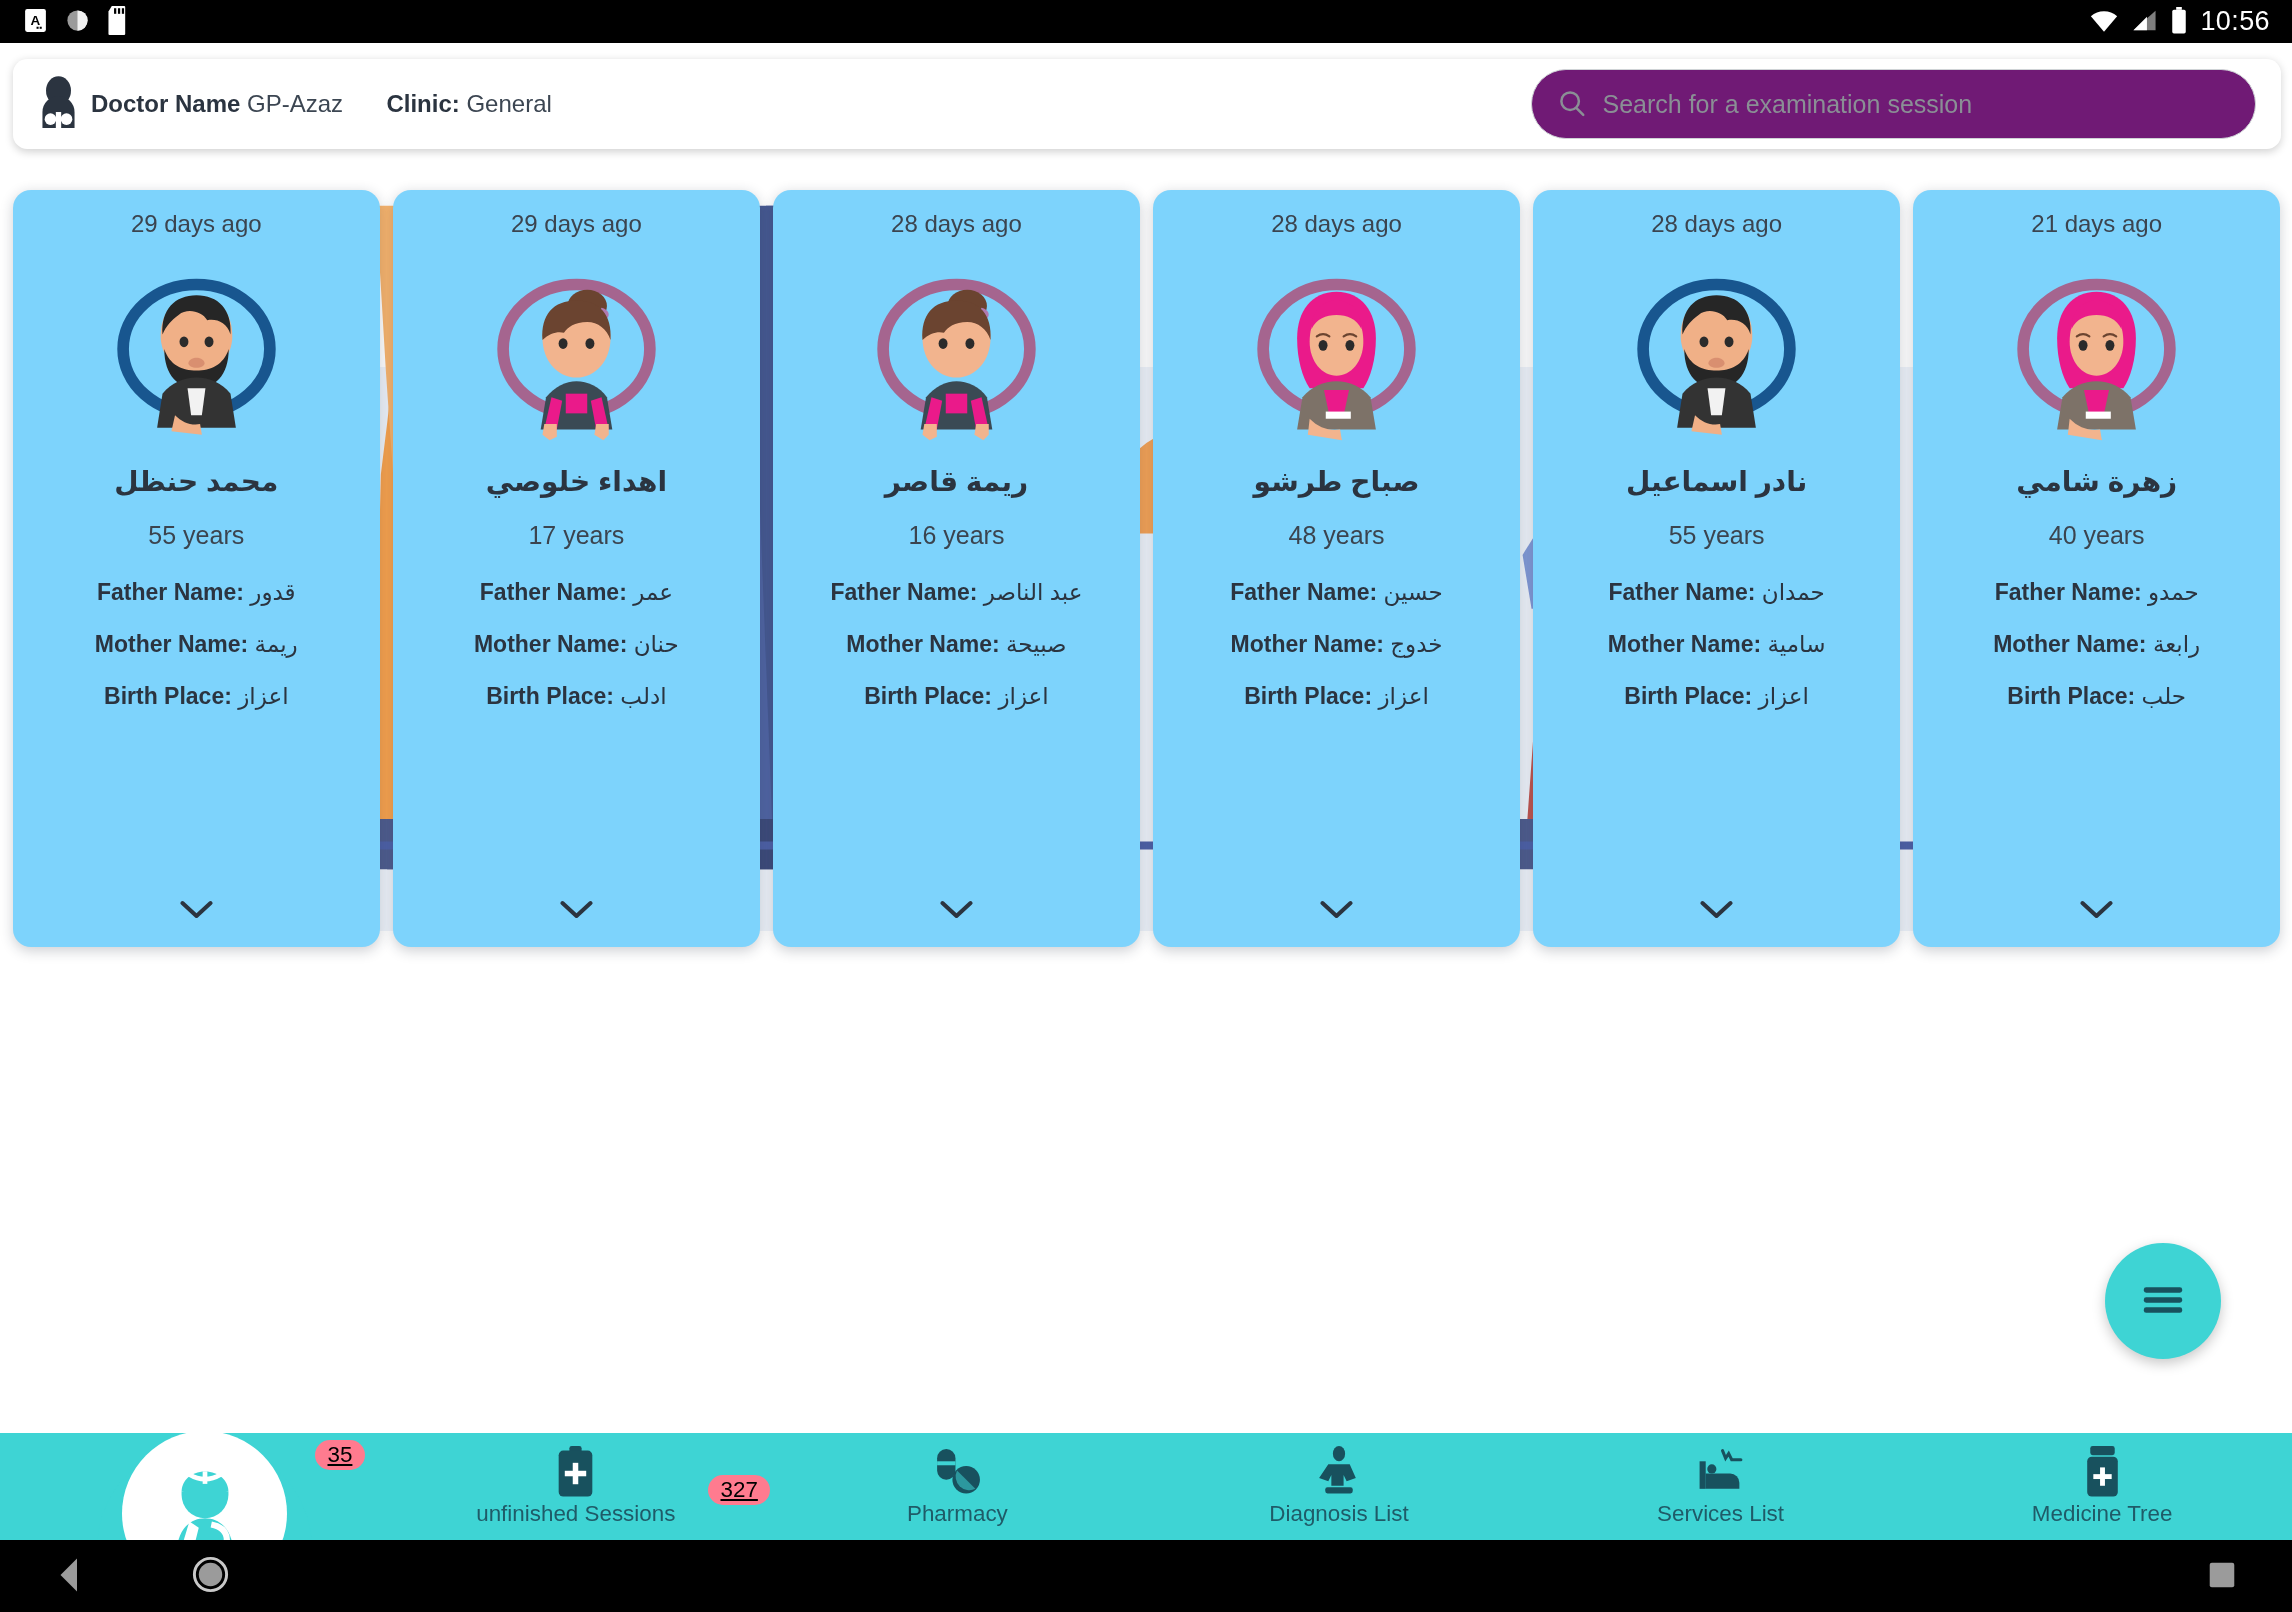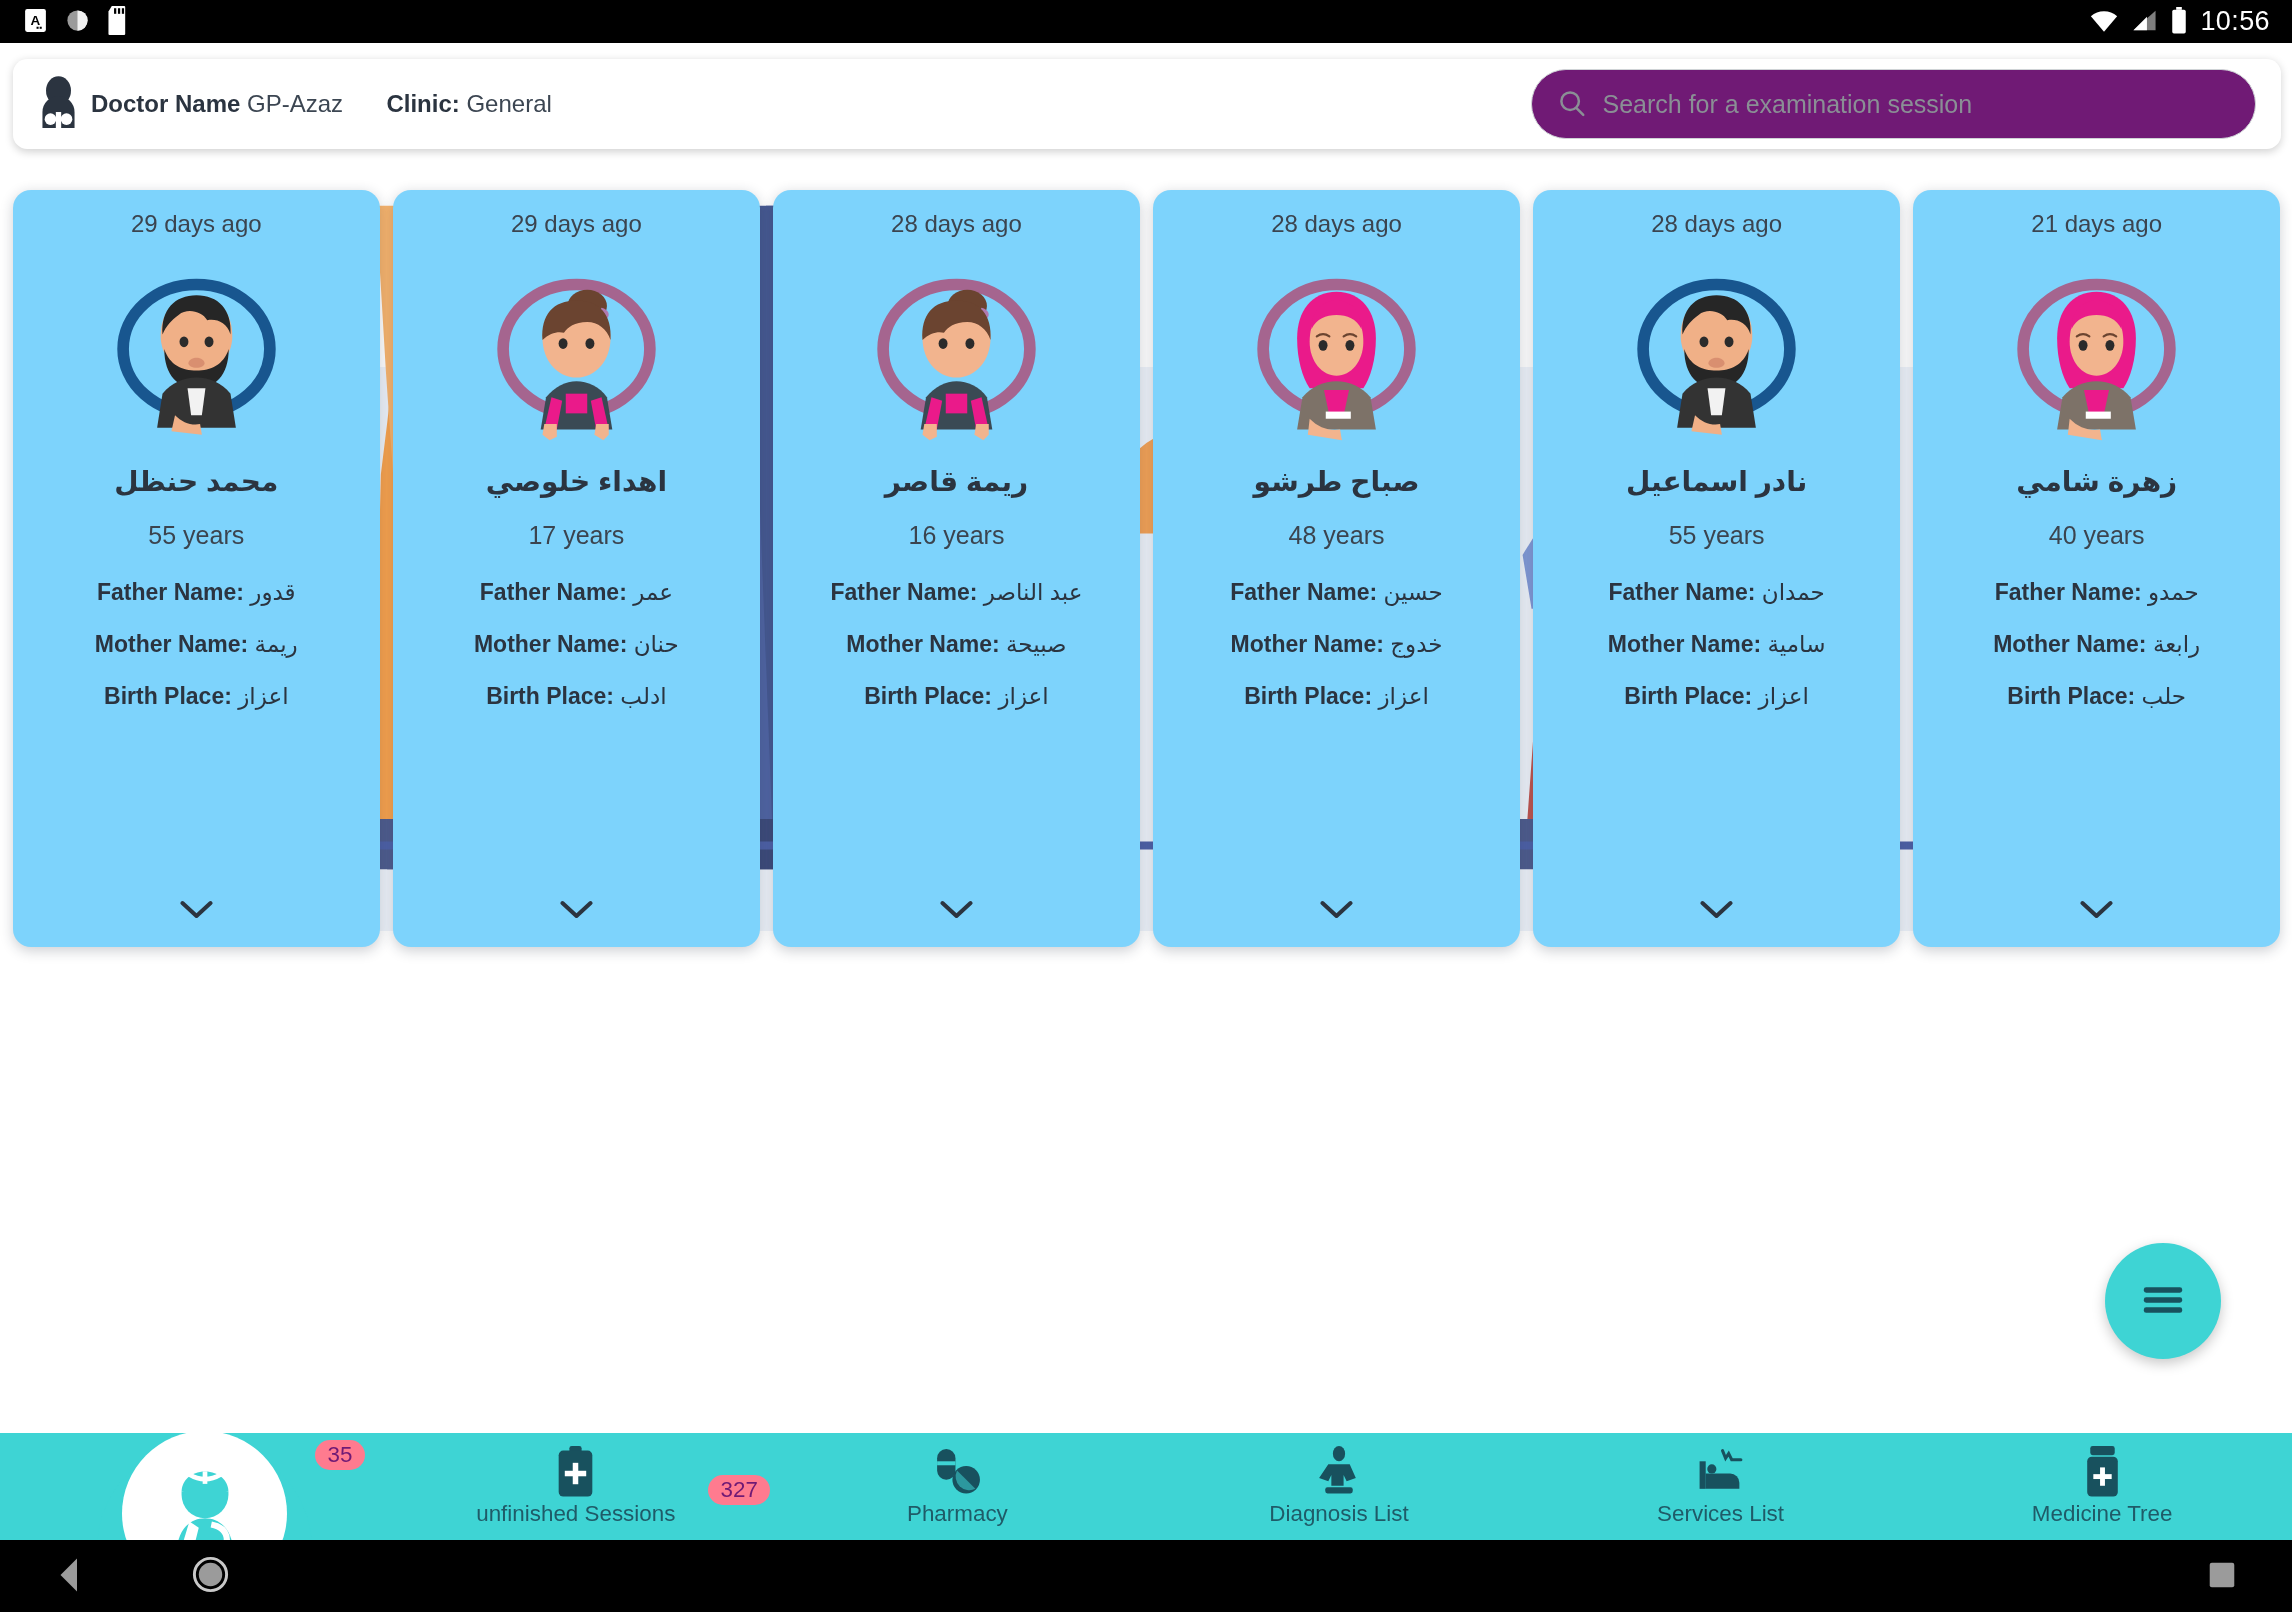--- a/index.html
+++ b/index.html
@@ -104,23 +104,24 @@
   }
   .navitems { position:absolute; left:385px; bottom:72px; width:1908px; height:107px;
     display:flex; z-index:32; }
   .navitem {
     flex:1 1 0; display:flex; flex-direction:column;
     align-items:center; justify-content:center; gap:0;
     position:relative; color:#18515e;
   }
   .navitem .nlabel { font-size:22.4px; color:#1f5b68; }
   .badge {
-    position:absolute; border-radius:23px; background:#ff7b8f; color:#701a75;
+    position:absolute; border-radius:23px; background:#ff7b8f; color:#000000;
     font-size:22.4px; padding:1.8px 12.5px; min-width:47px; text-align:center;
     z-index:40;
+    text-decoration:underline;
   }
   .badge-35 { left:315px; bottom:142px; }
   .badge-327 { left:708px; bottom:107px; }
 
   
   .fab-menu {
     position:absolute; right:72px; top:1243px; width:116px; height:116px;
     border-radius:50%; background:#3ed4d4; z-index:35;
     display:flex; align-items:center; justify-content:center;
     box-shadow:0 4.5px 12.5px rgba(0,0,0,.22);

